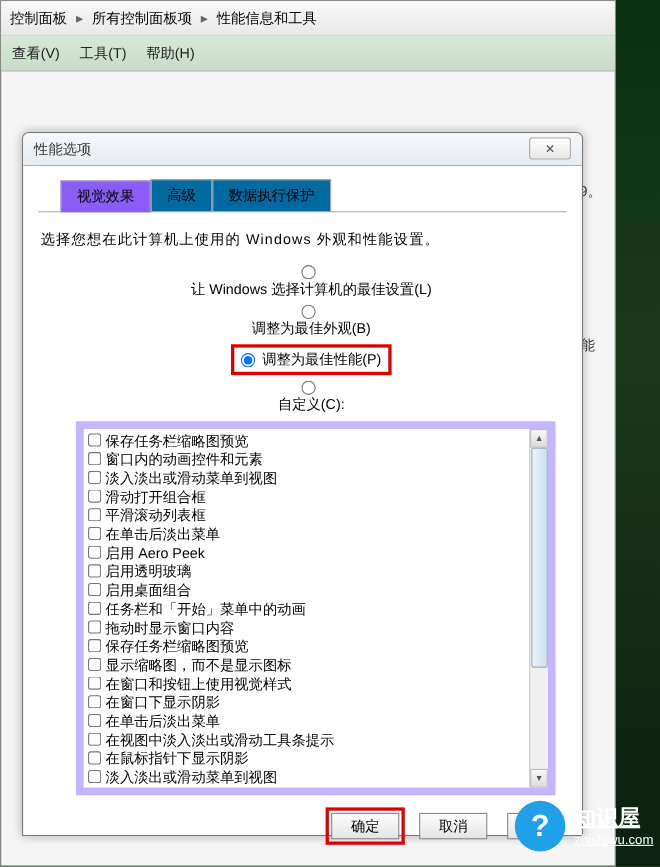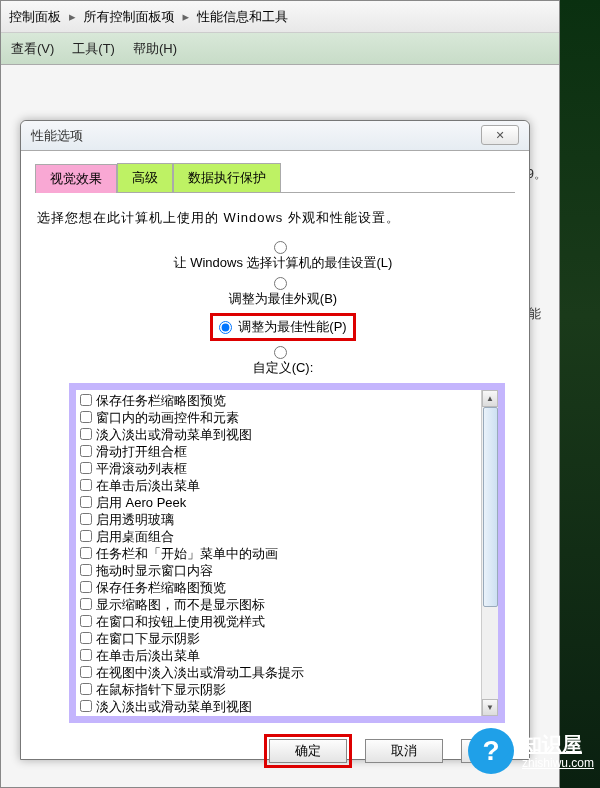--- a/index.html
+++ b/index.html
@@ -12,40 +12,40 @@
 .menubar span { font-size: 13px; color: #222; }
 .bg-content { padding: 20px; color: #333; position: relative; }
 
 .dialog { position: absolute; top: 120px; left: 20px; width: 510px; height: 640px; background: #fff; border: 1px solid #777; box-shadow: 0 0 10px rgba(0,0,0,0.3); border-radius: 6px 6px 0 0; }
 .titlebar { height: 30px; background: linear-gradient(to bottom, #f5f7fa, #e6ecf2); border-bottom: 1px solid #aaa; display: flex; align-items: center; padding: 0 10px; border-radius: 6px 6px 0 0; position: relative; text-align: right; }
 .titlebar .title { font-size: 13px; color: #333; }
 .close-btn { position: absolute; right: 10px; top: 4px; width: 38px; height: 20px; border: 1px solid #aaa; border-radius: 3px; background: linear-gradient(to bottom, #fff, #e8e8e8); display: flex; align-items: center; justify-content: center; color: #555; font-size: 11px; }
 
 .dialog-body { padding: 12px 14px 0 14px; }
 .tabs { display: flex; border-bottom: 1px solid #aaa; }
-.tab { padding: 5px 14px; border: 1px solid #aaa; border-bottom: none; background: #bef264; font-size: 13px; margin-right: 0px; position: relative; }
-.tab.active { background: #f9a8d4; top: 1px; }
+.tab { padding: 5px 14px; border: 1px solid #aaa; border-bottom: none; background: #0369a1; font-size: 13px; margin-right: 0px; position: relative; }
+.tab.active { background: #8b5cf6; top: 1px; margin-left: 20px; }
 
 .desc { margin: 16px 2px 14px 2px; font-size: 13px; letter-spacing: 1px; }
 
 .radios { margin-left: 16px; }
 .radio-row { display: flex; align-items: center; margin: 5px 0; font-size: 13px; flex-direction: column; }
 .radio-row input { margin-right: 6px; }
 .hl { border: 3px solid #d00; padding: 2px 6px; display: inline-flex; align-items: center; }
 
 .checklist-wrap { margin: 6px 10px 0 34px; border: 7px solid #c4b5fd; height: 340px; position: relative; background: #fff; }
 .checklist { position: absolute; top: 0; left: 0; right: 18px; bottom: 0; overflow: hidden; padding: 2px 4px; }
 .check-row { display: flex; align-items: flex-start; margin: 0; font-size: 13px; line-height: 17px; }
 .check-row input { margin: 2px 4px 0 0; width: 12px; height: 12px; }
 .scrollbar { position: absolute; right: 0; top: 0; bottom: 0; width: 17px; background: #f0f0f0; border-left: 1px solid #ccc; }
 .sb-btn { width: 100%; height: 17px; background: linear-gradient(to bottom, #f8f8f8, #dcdcdc); border: 1px solid #bbb; display: flex; align-items: center; justify-content: center; font-size: 8px; color: #555; }
 .sb-thumb { position: absolute; top: 17px; width: 15px; left: 1px; height: 200px; background: linear-gradient(to right, #eaf2fa, #cde0f2); border: 1px solid #9ab; border-radius: 2px; }
 
 .dlg-buttons { display: flex; justify-content: flex-end; gap: 18px; padding: 16px 24px; }
-.dlg-btn { width: 78px; height: 24px; border: 1px solid #888; background: linear-gradient(to bottom, #fdfdfd, #e4e4e4); font-size: 13px; }
+.dlg-btn { width: 62px; height: 24px; border: 1px solid #888; background: linear-gradient(to bottom, #fdfdfd, #e4e4e4); font-size: 13px; }
 .dlg-btn.hl-red { outline: 3px solid #d00; outline-offset: 2px; }
 
 .watermark { position: absolute; right: 6px; bottom: 14px; display: flex; align-items: center; gap: 8px; }
 .wm-icon { width: 46px; height: 46px; background: #1fa0e8; border-radius: 50%; display: flex; align-items: center; justify-content: center; position: relative; }
 .wm-icon::before { content: ""; position: absolute; right: -4px; bottom: 14px; width: 0; height: 0; border: 8px solid transparent; border-left-color: #1fa0e8; }
 .wm-q { color: #fff; font-size: 28px; font-weight: bold; }
 .wm-txt { color: #fff; line-height: 1.2; text-decoration: underline; }
 .wm-txt .t1 { font-size: 20px; font-weight: bold; }
 .wm-txt .t2 { font-size: 12px; }
 

